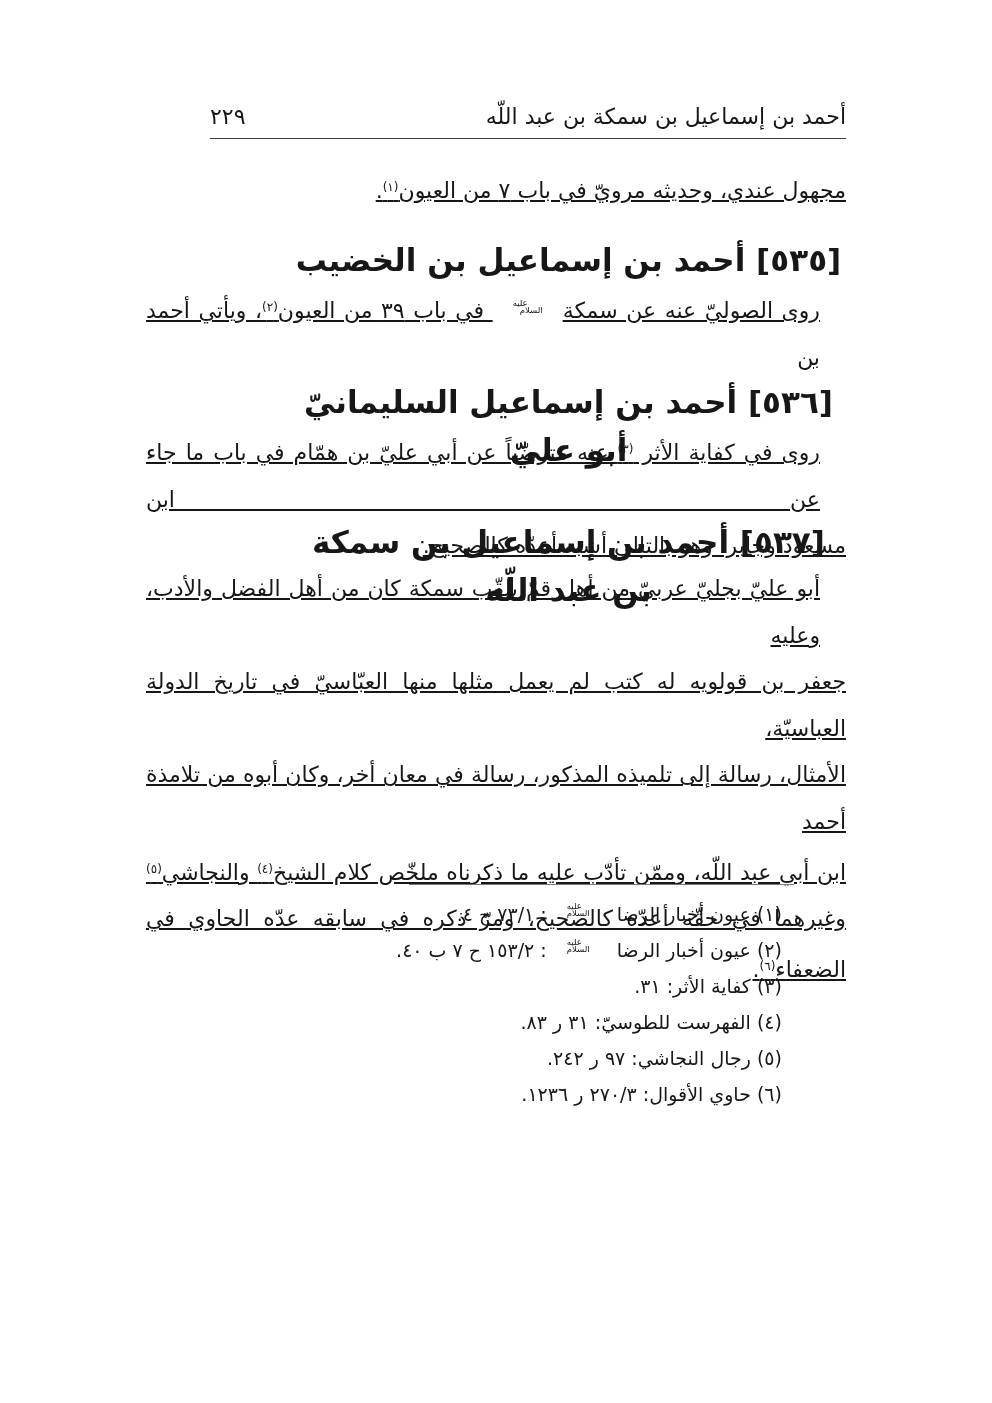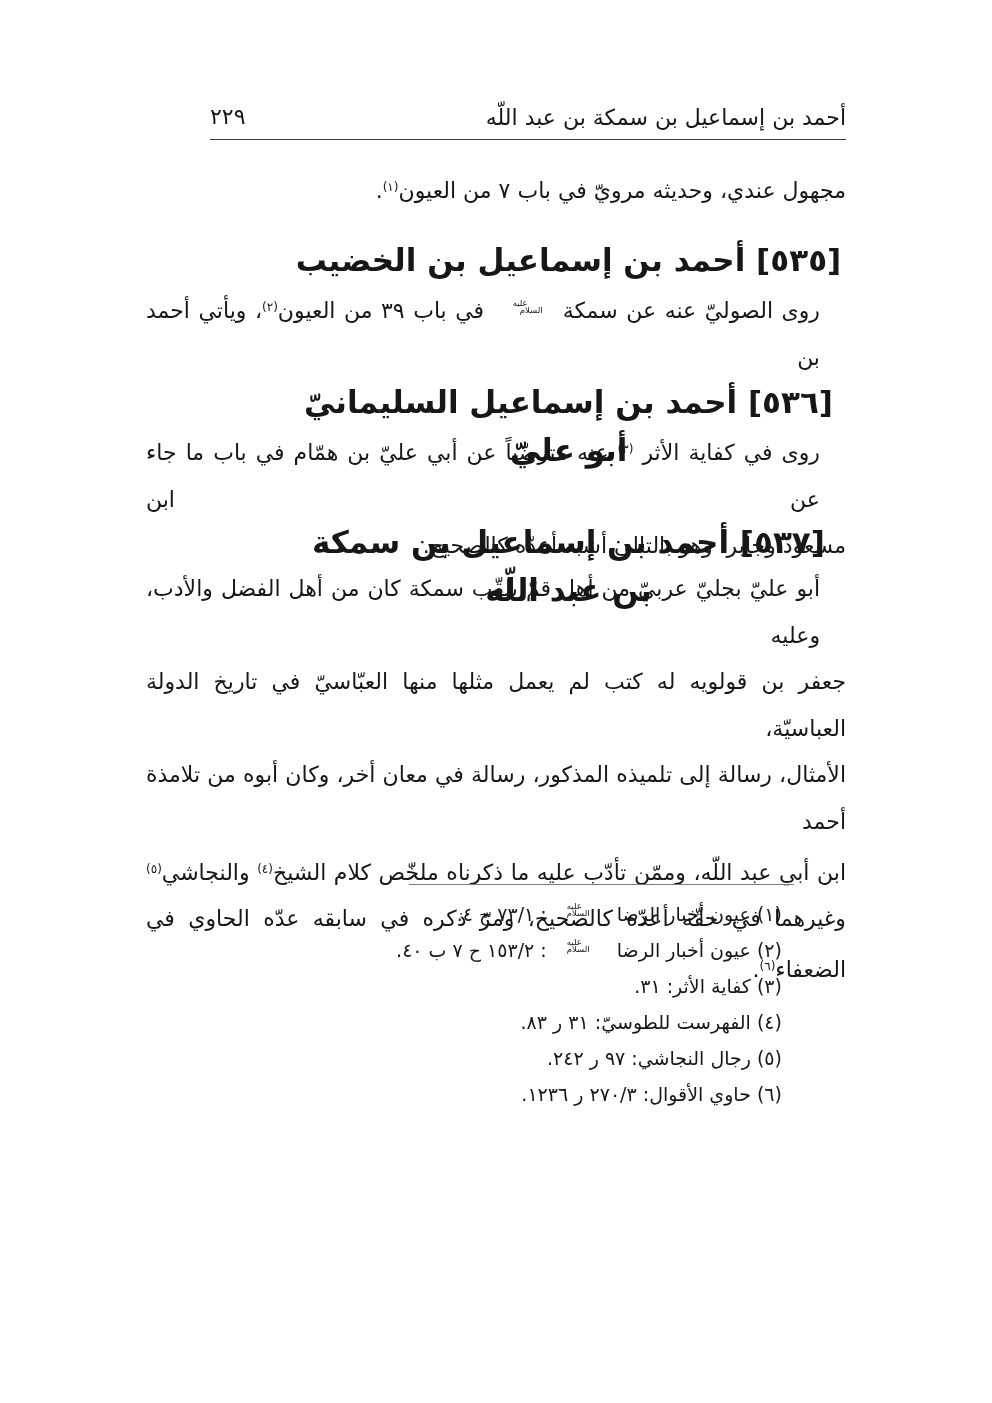--- a/index.html
+++ b/index.html
@@ -17,26 +17,26 @@
     font-size:22px;
   }
   
   .phead{
     position:absolute;top:104px;left:64px;right:0;
     display:flex;justify-content:space-between;align-items:flex-end;
     border-bottom:1.6px solid #3c3c3c;
     padding-bottom:9px;
   }
   .running-title{font-size:22px;letter-spacing:0;}
-  .page-number{font-size:22px;font-family:Liberation Serif, serif;}
+  .page-number{font-size:22px;}
   
   .tline{line-height:46.6px;text-align:right;}
   .jfull{text-align:justify;text-align-last:justify;text-justify:inter-word;}
   .ind{padding-right:26px;}
-  .block{position:absolute;left:0;right:0;}
+  .block{position:absolute;left:0;right:0;text-decoration:underline;}
   .intro{top:164px;}
   .ehead{
     position:absolute;left:0;right:0;
     text-align:center;padding-left:145px;
     font-weight:bold;font-size:31px;line-height:48px;
   }
   .h535{top:236px;}
   .b535{top:284px;}
   .h536{top:378px;}
   .b536{top:426px;}

